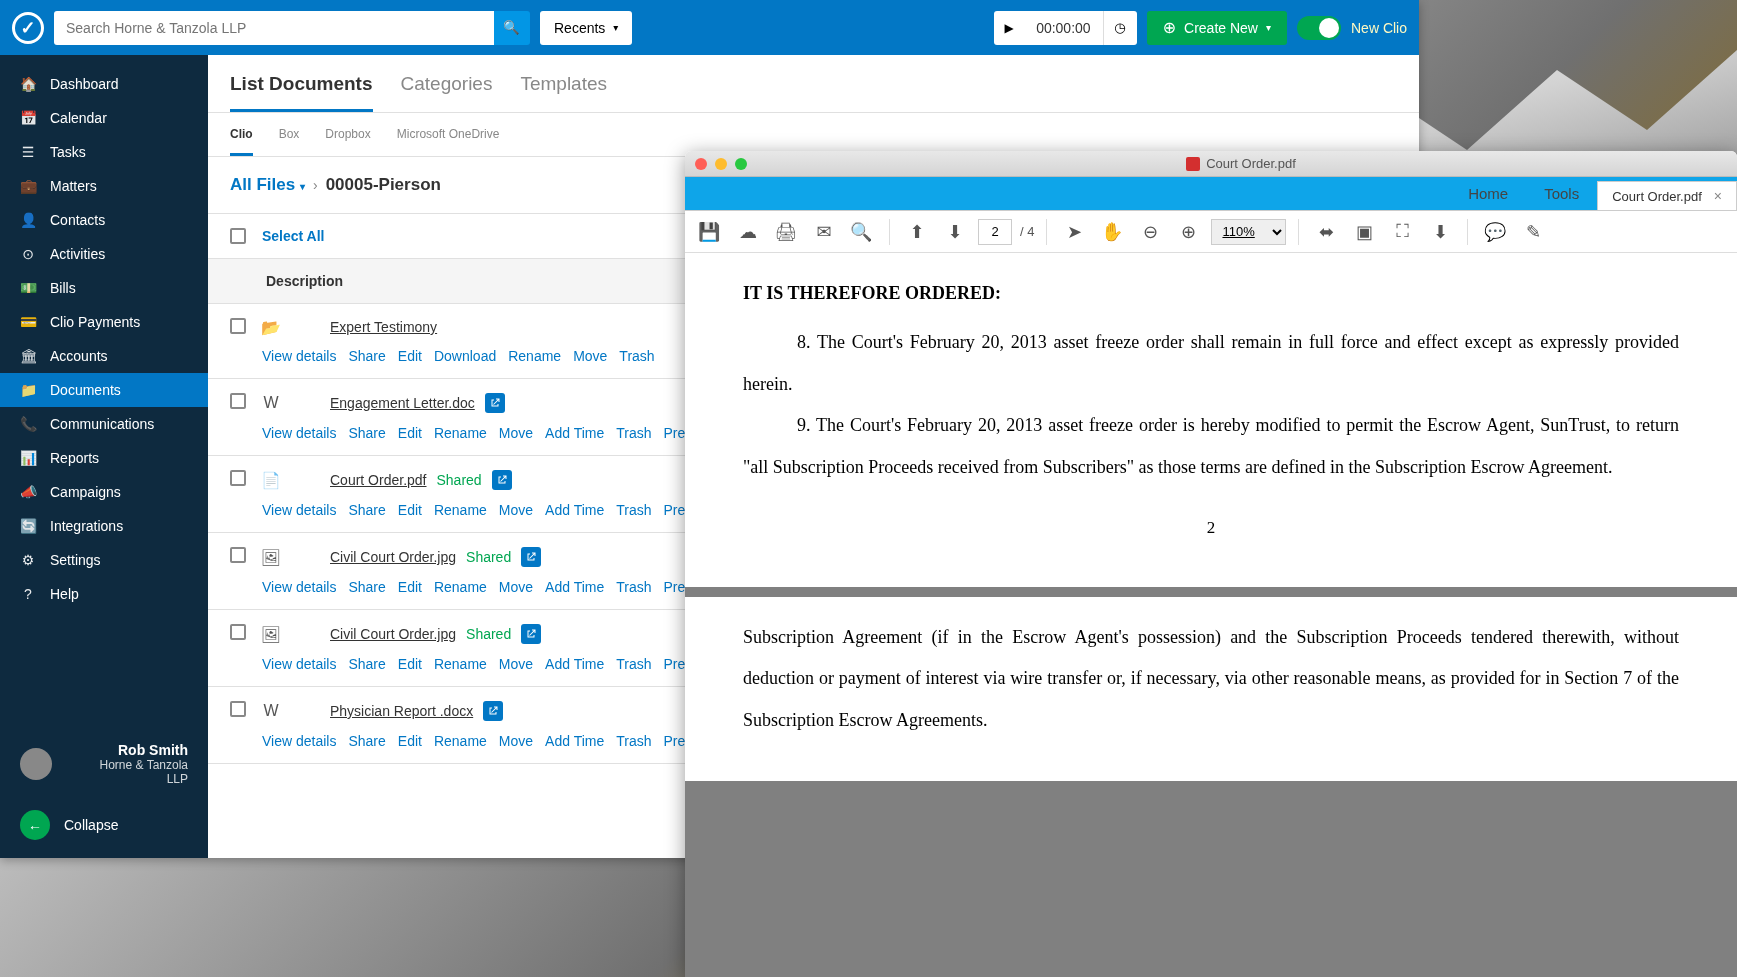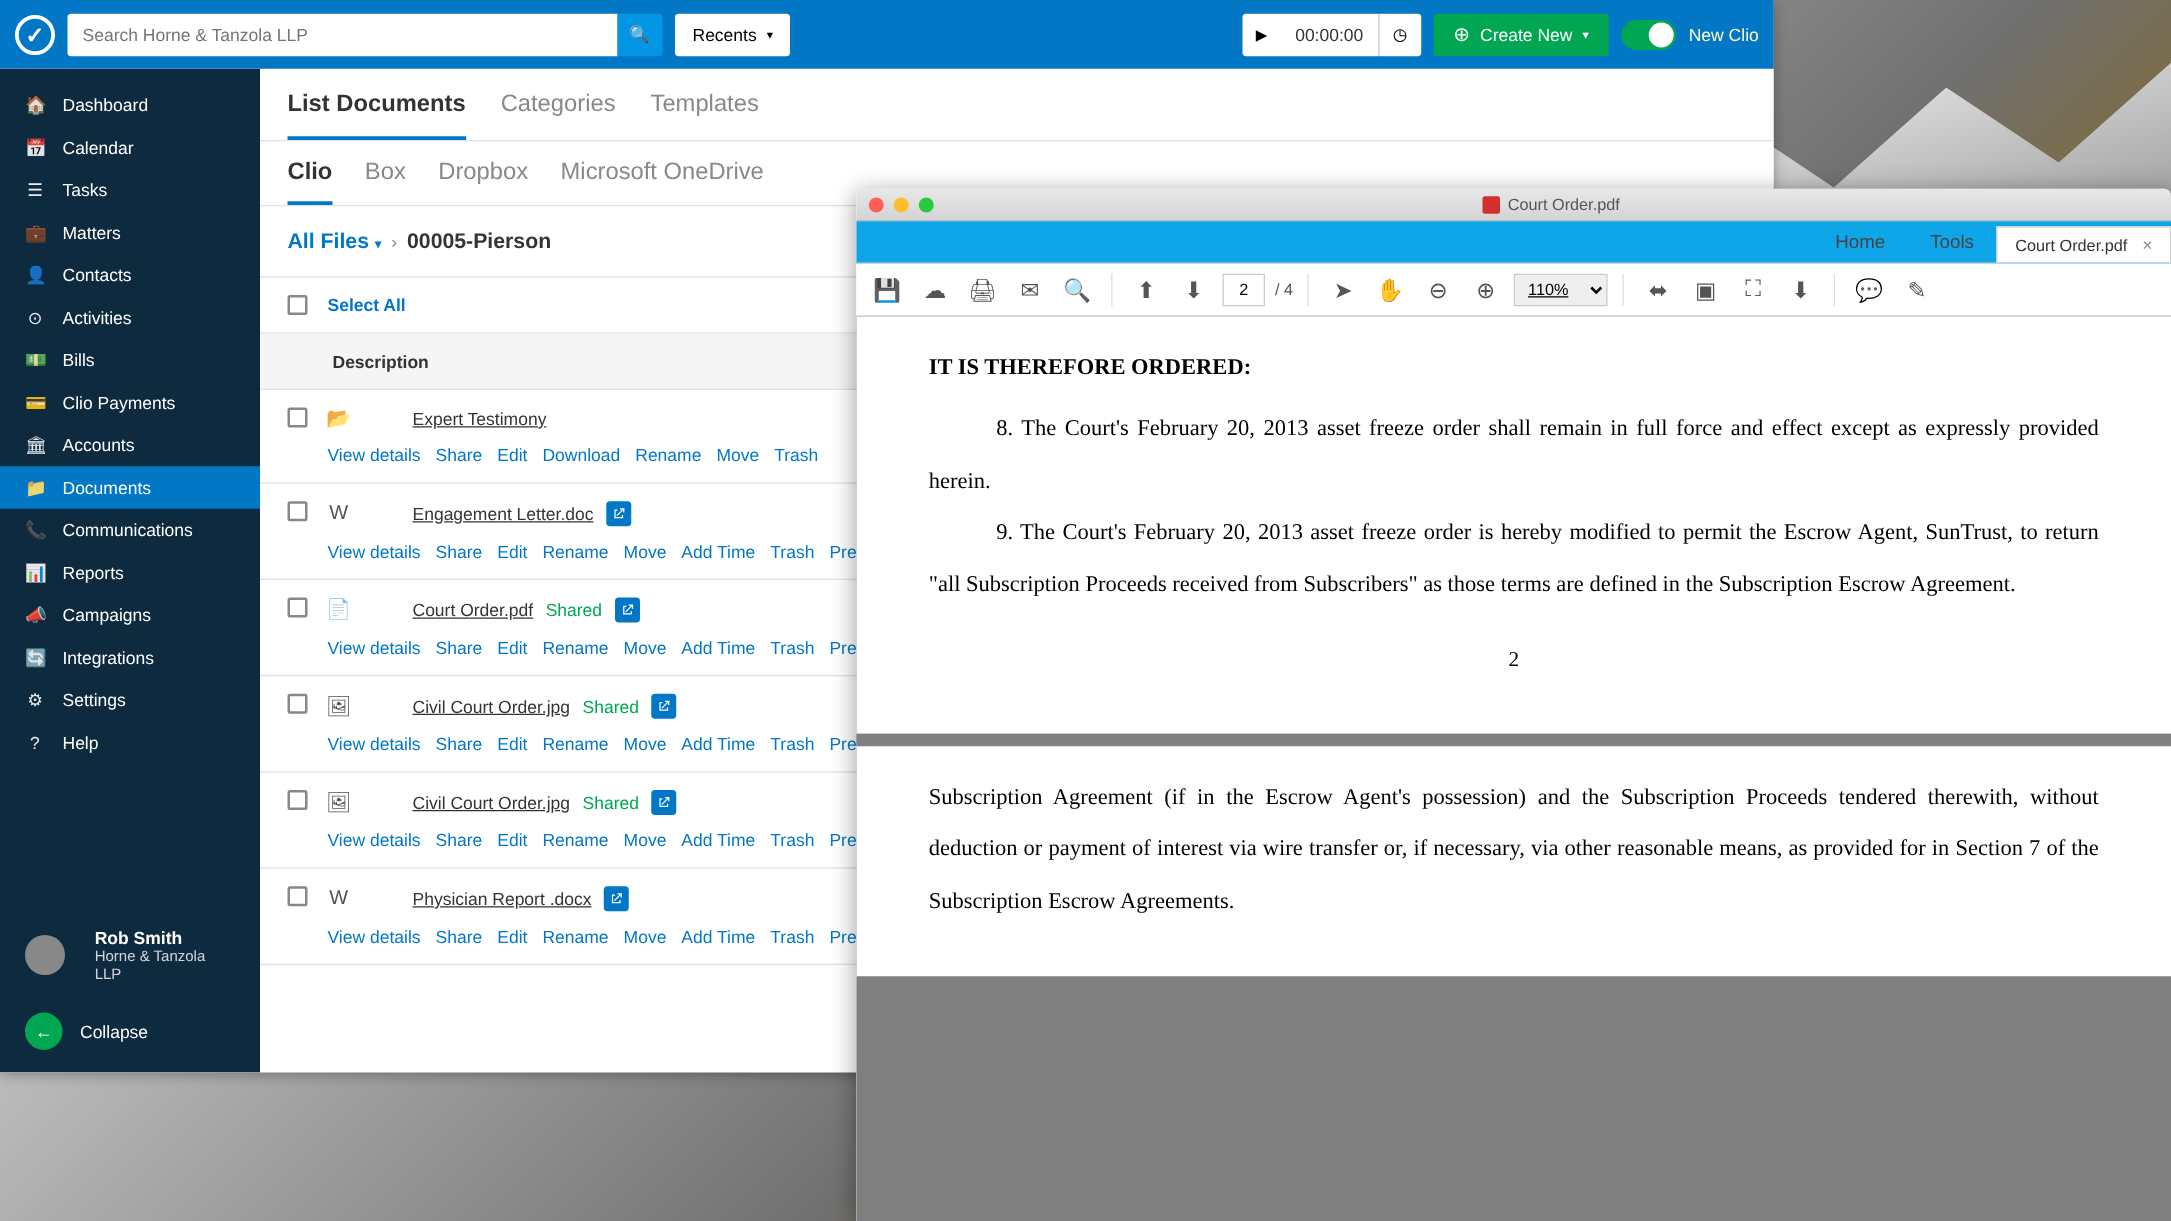--- a/index.html
+++ b/index.html
@@ -36,34 +36,34 @@
 
 
 .main { flex: 1; display: flex; overflow: hidden; }
 
 
 .sidebar { width: 208px; background: #0E2A3F; color: #fff; display: flex; flex-direction: column; }
 .nav { flex: 1; padding-top: 12px; }
 .nav-item { display: flex; align-items: center; gap: 14px; padding: 9px 20px; cursor: pointer; font-size: 14px; }
 .nav-item.active { background: #0277C5; }
 .nav-icon { width: 16px; text-align: center; opacity: 0.9; }
-.user-block { padding: 12px 20px; display: flex; align-items: center; gap: 24px; }
+.user-block { padding: 12px 20px; display: flex; align-items: center; gap: 24px; text-align: right; }
 .avatar { width: 32px; height: 32px; border-radius: 50%; background: #888; }
 .user-name { font-weight: 600; font-size: 14px; }
 .user-firm { font-size: 12px; opacity: 0.8; }
 .collapse-row { padding: 12px 20px 18px; display: flex; align-items: center; gap: 14px; cursor: pointer; }
 .collapse-icon { width: 30px; height: 30px; border-radius: 50%; background: #00A651; display: flex; align-items: center; justify-content: center; color: #fff; font-weight: bold; }
 
 
 .content { flex: 1; display: flex; flex-direction: column; overflow: hidden; }
 .tabs1 { display: flex; gap: 28px; padding: 18px 22px 0; border-bottom: 1px solid #e0e0e0; }
 .tab1 { padding-bottom: 14px; font-size: 19px; color: #888; cursor: pointer; }
 .tab1.active { color: #333; font-weight: 600; border-bottom: 3px solid #0277C5; }
 .tabs2 { display: flex; gap: 26px; padding: 14px 22px 0; border-bottom: 1px solid #e0e0e0; }
-.tab2 { padding-bottom: 12px; font-size: 19px; color: #888; cursor: pointer; }
+.tab2 { padding-bottom: 12px; font-size: 12px; color: #888; cursor: pointer; }
 .tab2.active { color: #333; font-weight: 600; border-bottom: 3px solid #0277C5; }
 .breadcrumb-row { padding: 18px 22px; display: flex; align-items: center; gap: 8px; border-bottom: 1px solid #e0e0e0; }
 .bc-link { color: #0277C5; font-weight: 600; font-size: 17px; cursor: pointer; }
 .bc-sep { color: #888; }
 .bc-current { font-weight: 600; font-size: 17px; }
 .select-all-row { padding: 14px 22px; display: flex; align-items: center; gap: 16px; border-bottom: 1px solid #e0e0e0; }
 .checkbox { width: 16px; height: 16px; border: 2px solid #888; border-radius: 2px; cursor: pointer; }
 .select-all-link { color: #0277C5; font-weight: 600; cursor: pointer; }
 .table-header { background: #f5f5f5; padding: 14px 22px 14px 58px; border-bottom: 1px solid #e0e0e0; font-weight: 600; }
 

